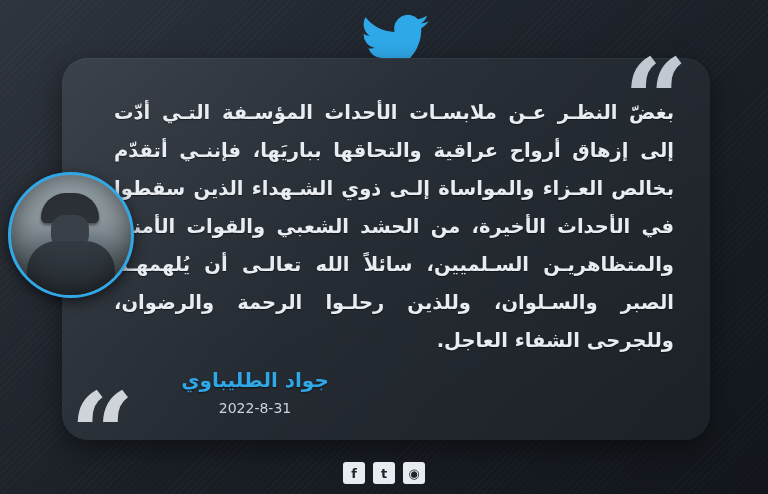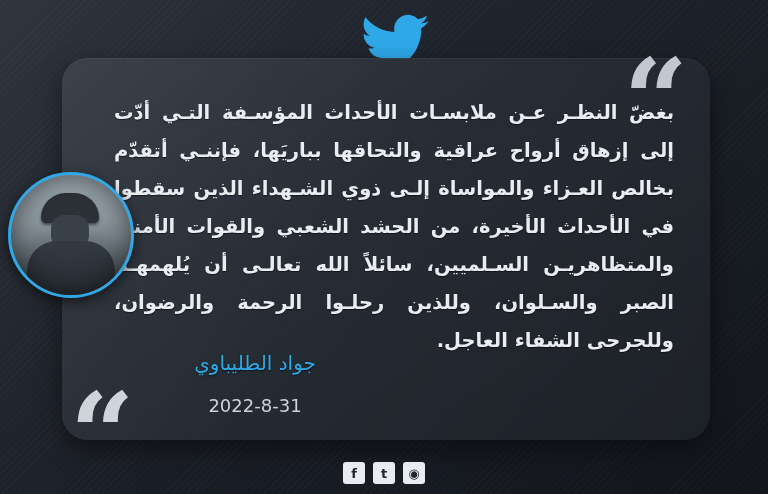--- a/index.html
+++ b/index.html
@@ -105,27 +105,27 @@
     position: absolute;
     right: 340px;
     bottom: 24px;
     text-align: center;
     width: 230px;
     direction: rtl;
   }
   .sig-name {
     color: #2fa8e8;
     font-size: 20px;
-    font-weight: normal;
+    font-weight: bold;
     text-shadow: 0 1px 2px rgba(0,0,0,0.55);
   }
   .sig-date {
-    margin-top: 20px;
+    margin-top: 8px;
     color: #cdd3da;
-    font-size: 18px;
+    font-size: 14px;
     direction: ltr;
   }
 
   
   .avatar {
     position: absolute;
     left: 8px;
     top: 172px;
     width: 120px;
     height: 120px;

